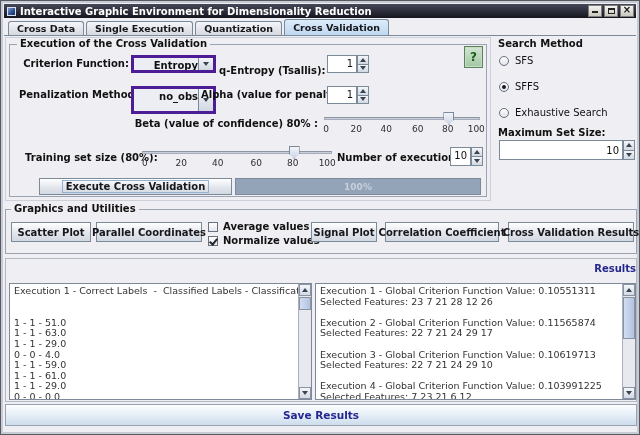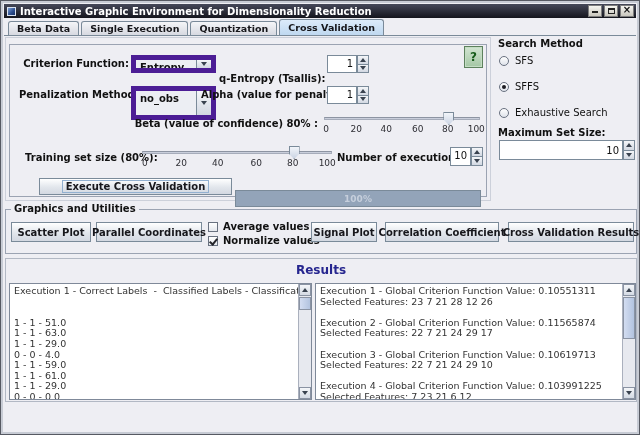--- a/index.html
+++ b/index.html
@@ -40,21 +40,21 @@
   .lbl.r { text-align:right; }
   .group { position:absolute; border:1px solid #9ba3b2; }
   .group-title { position:absolute; font-size:10px; font-weight:bold; color:#111;
                  background:#EEEEF3; padding:0 3px; white-space:nowrap; }
   .btn { position:absolute; display:flex; align-items:center; justify-content:center;
          background:linear-gradient(#ffffff,#e2e6ec 55%,#d3d8e1);
          border:1px solid #7a8a99; font-size:10px; font-weight:bold; color:#17171c;
          white-space:nowrap; }
   .focus-ring { border:1px solid #92b0d0; padding:0 3px; }
 
-  .combo { position:absolute; display:flex; background:#eceef3; border:5px solid #4c1d95; }
+  .combo { position:absolute; display:flex; background:#eceef3; border:3px solid #4c1d95;text-align:right; }
   .combo-value { flex:1; font-size:10px; font-weight:bold; color:#111;
                  padding:2px 0 0 4px; overflow:hidden; white-space:nowrap; }
   .combo-btn { width:15px; flex:none; background:linear-gradient(#f4f6f9,#d2d8e2);
                border-left:1px solid #7a8a99; display:flex; align-items:center; justify-content:center; }
 
   .spinner { position:absolute; display:flex; }
   .spin-value { flex:1; background:#fff; border:1px solid #7a8a99; font-size:10px;
                 color:#111; text-align:right; padding:2px 3px 0 0; overflow:hidden; }
   .spin-btns { width:12px; flex:none; display:flex; flex-direction:column; }
   .spin-btn { flex:1; background:linear-gradient(#f4f6f9,#d2d8e2); border:1px solid #7a8a99;
@@ -84,31 +84,31 @@
   .cb-row { position:absolute; display:flex; align-items:center; gap:5px; }
   .checkbox { width:10px; height:10px; border:1px solid #697180;
               background:linear-gradient(#fff,#e4e7ed); position:relative; flex:none; }
   .cb-row.checked .checkbox::after { content:""; position:absolute; left:2px; top:0;
               width:3px; height:6px; border-right:2px solid #24242a; border-bottom:2px solid #24242a;
               transform:rotate(40deg); }
   .cb-label { font-size:10px; font-weight:bold; color:#111; }
 
   .progressbar { position:absolute; border:1px solid #7a8a99; background:#93a4b9;
                  display:flex; align-items:center; justify-content:center;
-                 font-size:9px; font-weight:bold; color:#c6cfdc;margin-top:12px; }
+                 font-size:9px; font-weight:bold; color:#c6cfdc; }
 
   .help-btn { position:absolute; display:flex; align-items:center; justify-content:center;
               background:linear-gradient(#d2e5d2,#a4c7a4); border:1px solid #5d815d;
               box-shadow:inset 0 0 0 1px #c4ddc4; color:#175c1a; font-size:12px; font-weight:bold; }
 
   
   .results-outer { position:absolute; left:4px; top:257px; width:632px; height:144px;
                    border:1px solid #b2b8c4; background:#EEEEF3; }
-  .results-title { position:absolute; left:0; right:0; top:4px; text-align:center;
-                   font-size:12px; font-weight:bold; color:#26268f; }
+  .results-title { position:absolute; left:0; right:0; top:4px; text-align:right;
+                   font-size:10px; font-weight:bold; color:#26268f; }
   .textarea { position:absolute; background:#fff; border:1px solid #7f8999; }
   .ta-text { position:absolute; left:0; top:0; right:13px; bottom:0; overflow:hidden;
              padding:2px 4px; font-size:9.5px; line-height:10.6px; white-space:pre; color:#333; }
   .vscroll { position:absolute; top:0; right:0; bottom:0; width:13px;
              background:#e7e9ef; border-left:1px solid #aab0bd; }
   .sb-btn { position:absolute; left:0; width:12px; height:12px;
             background:linear-gradient(#f4f6f9,#d4dae4); border:1px solid #8a93a3;
             display:flex; align-items:center; justify-content:center; }
   .sb-btn.up { top:0; } .sb-btn.down { bottom:0; }
   .sb-thumb { position:absolute; left:0; width:12px;
@@ -133,65 +133,66 @@
     <span class="win-btn">
         <span class="glyph-max"></span>
       </span>
     <span class="win-btn">
         <span class="glyph-close">×</span>
       </span>
   </div>
 
   <div class="tabbar">
     <div class="tab">
-        <span>Beta Data</span>
+        <span>Cross Data</span>
       </div>
     <div class="tab">
         <span>Single Execution</span>
       </div>
     <div class="tab">
         <span>Quantization</span>
       </div>
     <div class="tab active">
         <span>Cross Validation</span>
       </div>
   </div>
 
   <div class="content"></div>
 
   <div style="position:absolute;left:4px;top:36px;width:486px;height:164px;border:1px solid #ccd0da;"></div>
   <div class="group" style="left:8px;top:43px;width:478px;height:153px;"></div>
+  <div class="group-title" style="left:16px;top:37px;">Execution of the Cross Validation</div>
 
   <div class="lbl r" style="left:18px;top:57px;width:110px;">Criterion Function:</div>
   <div class="combo" style="left:130px;top:54px;width:85px;height:18px;">
     <span class="combo-value">Entropy</span>
     <span class="combo-btn">
         <span class="tri tri-down"></span>
       </span>
   </div>
 
-  <div class="lbl r" style="left:218px;top:72px;width:105px;">q-Entropy (Tsallis):</div>
+  <div class="lbl r" style="left:218px;top:64px;width:105px;">q-Entropy (Tsallis):</div>
   <div class="spinner" style="left:326px;top:54px;width:42px;height:18px;">
     <span class="spin-value">1</span>
     <span class="spin-btns">
       <span class="spin-btn">
           <span class="tri tri-up"></span>
         </span>
       <span class="spin-btn">
           <span class="tri tri-down"></span>
         </span>
     </span>
   </div>
 
   <div class="help-btn" style="left:463px;top:45px;width:19px;height:22px;">
       <span>?</span>
     </div>
 
   <div class="lbl r" style="left:18px;top:88px;width:110px;">Penalization Method:</div>
-  <div class="combo" style="left:130px;top:85px;width:85px;height:34px;">
+  <div class="combo" style="left:130px;top:85px;width:85px;height:28px;">
     <span class="combo-value">no_obs</span>
     <span class="combo-btn">
         <span class="tri tri-down"></span>
       </span>
   </div>
 
   <div class="lbl r" style="left:200px;top:88px;width:123px;">Alpha (value for penalty):</div>
   <div class="spinner" style="left:326px;top:85px;width:42px;height:18px;">
     <span class="spin-value">1</span>
     <span class="spin-btns">
@@ -348,14 +349,17 @@
             <span class="tri tri-up"></span>
           </div>
         <div class="sb-thumb" style="top:13px;height:42px;"></div>
         <div class="sb-btn down">
             <span class="tri tri-down"></span>
           </div>
       </div>
     </div>
   </div>
 
+  <div class="save-btn">
+    <span>Save Results</span>
+  </div>
 
 </div>
 
 </body></html>

